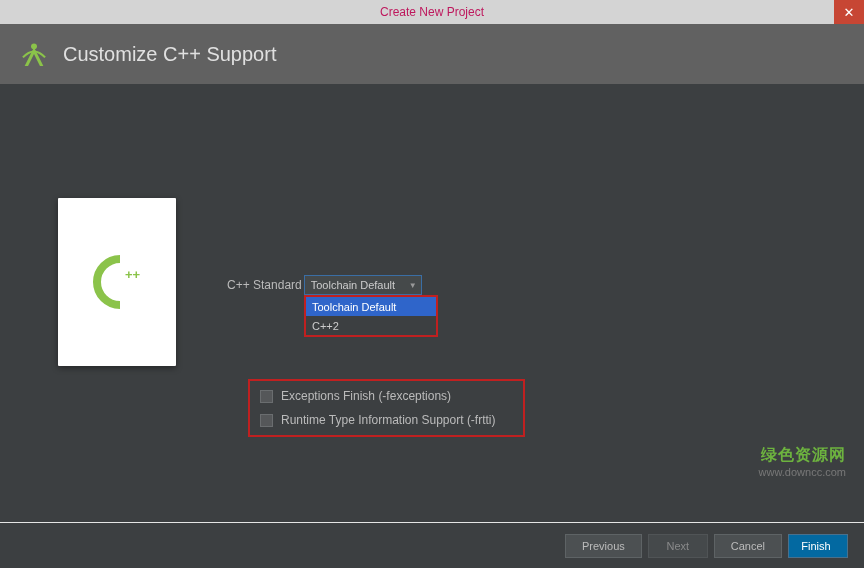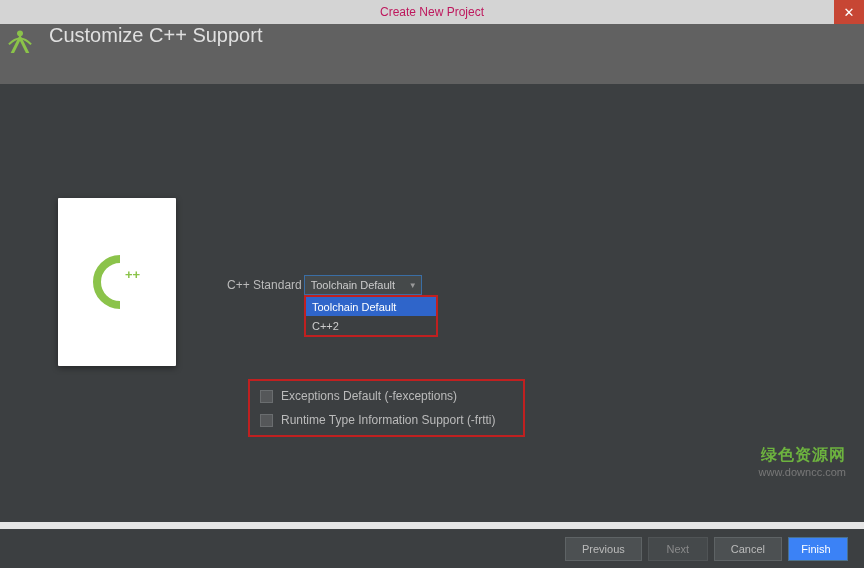--- a/index.html
+++ b/index.html
@@ -39,22 +39,22 @@
       display: flex;
       align-items: center;
       justify-content: center;
       color: white;
       font-size: 13px;
     }
     .header {
       height: 60px;
       background: #616161;
       display: flex;
-      align-items: flex-start;
-      padding-left: 3px;
+      align-items: center;
+      padding-left: 17px;
       gap: 12px;
     }
     .as-logo {
       width: 34px;
       height: 34px;
       position: relative;
     }
     .as-logo svg {
       width: 100%;
       height: 100%;
@@ -158,21 +158,21 @@
       background: #555759;
       border: 1px solid #6a6d6f;
     }
     .footer {
       position: absolute;
       bottom: 0;
       left: 0;
       right: 0;
       height: 46px;
       background: #3c3f41;
-      border-top: 7px solid #e5e5e5;
+      border-top: 1px solid #e5e5e5;
       display: flex;
       justify-content: flex-end;
       align-items: center;
       gap: 6px;
       padding-right: 16px;
     }
     .btn {
       height: 24px;
       padding: 0 16px;
       background: #4c5052;
@@ -181,21 +181,21 @@
       font-size: 11px;
       display: flex;
       align-items: center;
       justify-content: center;
       min-width: 60px;
     }
     .btn.disabled {
       opacity: 0.6;
     }
     .btn.primary {
-      background: #3b82f6;
+      background: #0369a1;
       border: 1px solid #4a708b;
       color: #fff;
       padding-left: 12px;
     }
     .watermark {
       position: absolute;
       right: 18px;
       bottom: 44px;
       text-align: right;
       pointer-events: none;
@@ -251,21 +251,21 @@
   </div>
 
   <div class="dropdown-list">
     <div class="dropdown-item selected">Toolchain Default</div>
     <div class="dropdown-item">C++2</div>
   </div>
 
   <div class="checkbox-group">
     <div class="checkbox-row">
       <div class="checkbox"></div>
-      <span class="label">Exceptions Default (-fexceptions)</span>
+      <span class="label">Exceptions Finish (-fexceptions)</span>
     </div>
     <div class="checkbox-row">
       <div class="checkbox"></div>
       <span class="label">Runtime Type Information Support (-frtti)</span>
     </div>
   </div>
 
   <div class="watermark">
     <div class="watermark-cn">绿色资源网</div>
     <div class="watermark-url">www.downcc.com</div>

